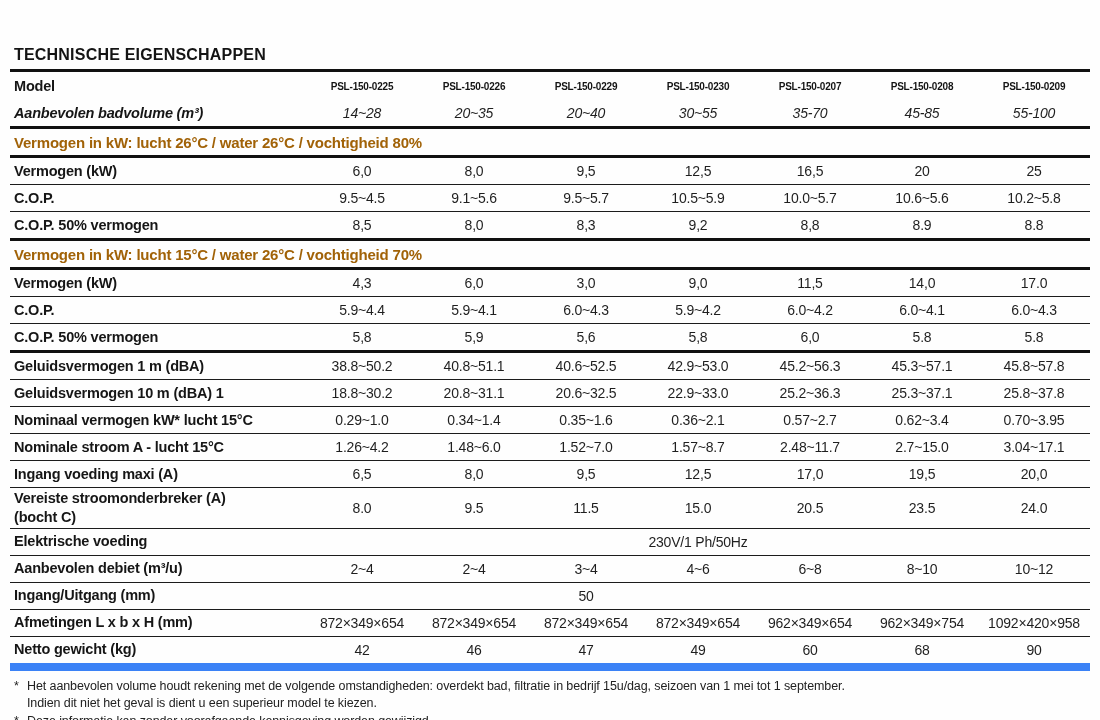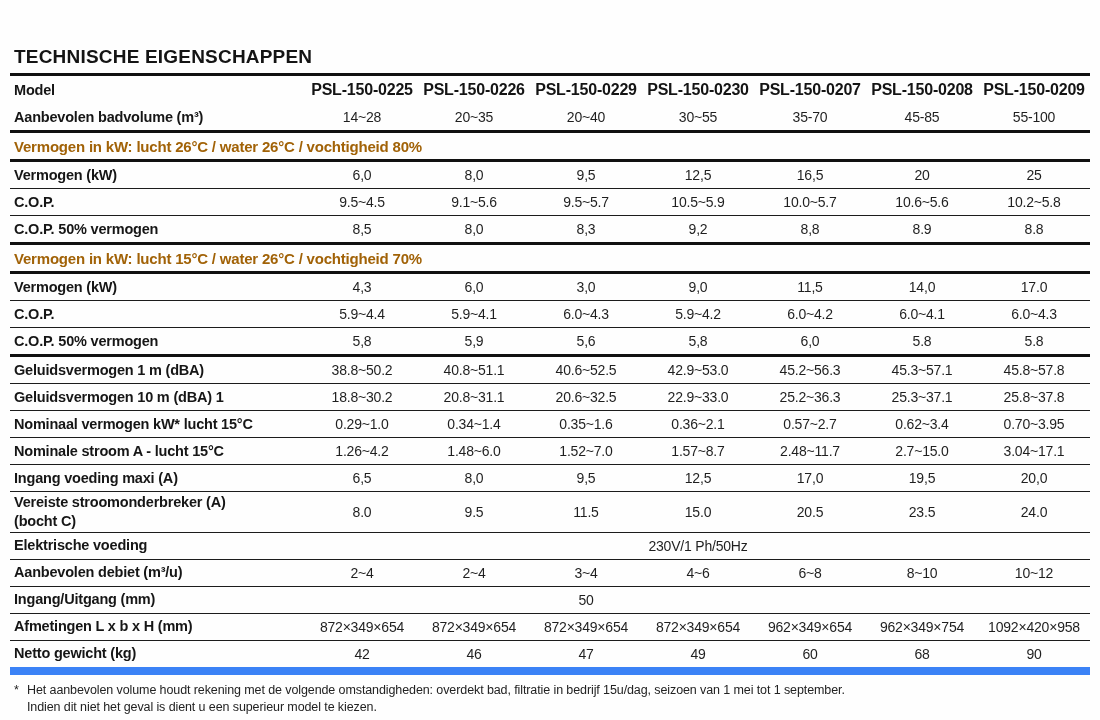--- a/index.html
+++ b/index.html
@@ -6,43 +6,43 @@
   body {
     width: 1100px; height: 720px;
     background: #fefefe;
     font-family: "Liberation Sans", sans-serif;
     color: #1a1a1a;
     overflow: hidden;
   }
   .page { position: relative; width: 1100px; height: 720px; }
   .title {
     margin: 46px 0 5px 14px;
-    font-size: 19px; font-weight: bold;
+    font-size: 16px; font-weight: bold;
     letter-spacing: 0.2px;
     color: #141414;
   }
   table.spec {
     border-collapse: collapse;
     table-layout: fixed;
     width: 1080px;
     margin-left: 10px;
     letter-spacing: -0.2px;
   }
   col.c-label { width: 296px; }
   col.c-val   { width: 112px; }
   td { padding: 1px 4px; height: 24px; vertical-align: middle; }
   td.lbl {
     font-weight: bold; font-size: 14.5px; text-align: left;
     white-space: pre-line; line-height: 1.3; color: #161616;
   }
   td.val { font-size: 14px; text-align: center; color: #1f1f1f; }
-  td.hdr { font-weight: bold; font-size: 16px; text-align: center; color: #141414; }
+  td.hdr { font-weight: bold; font-size: 10px; text-align: center; color: #141414; }
   td.sec { font-weight: bold; font-size: 15px; text-align: left; color: #a16207; }
   tr.model-row td { height: 26px; }
-  tr.bt-none  { border-top: none; }
+  tr.bt-none  { border-top: none; font-style: italic; }
   tr.bt-thin  { border-top: 1.8px solid #1c1c1c; }
   tr.bt-thick { border-top: 3.5px solid #111; margin-left: 32px; }
   tr.bb-heavy { border-bottom: 8px solid #3b82f6; }
   .notes {
     margin: 7px 0 0 14px;
     font-size: 12.5px; line-height: 17.5px;
     letter-spacing: -0.1px; color: #222;
   }
   .note { display: flex; }
   .note .nm { flex: none; width: 13px; }

